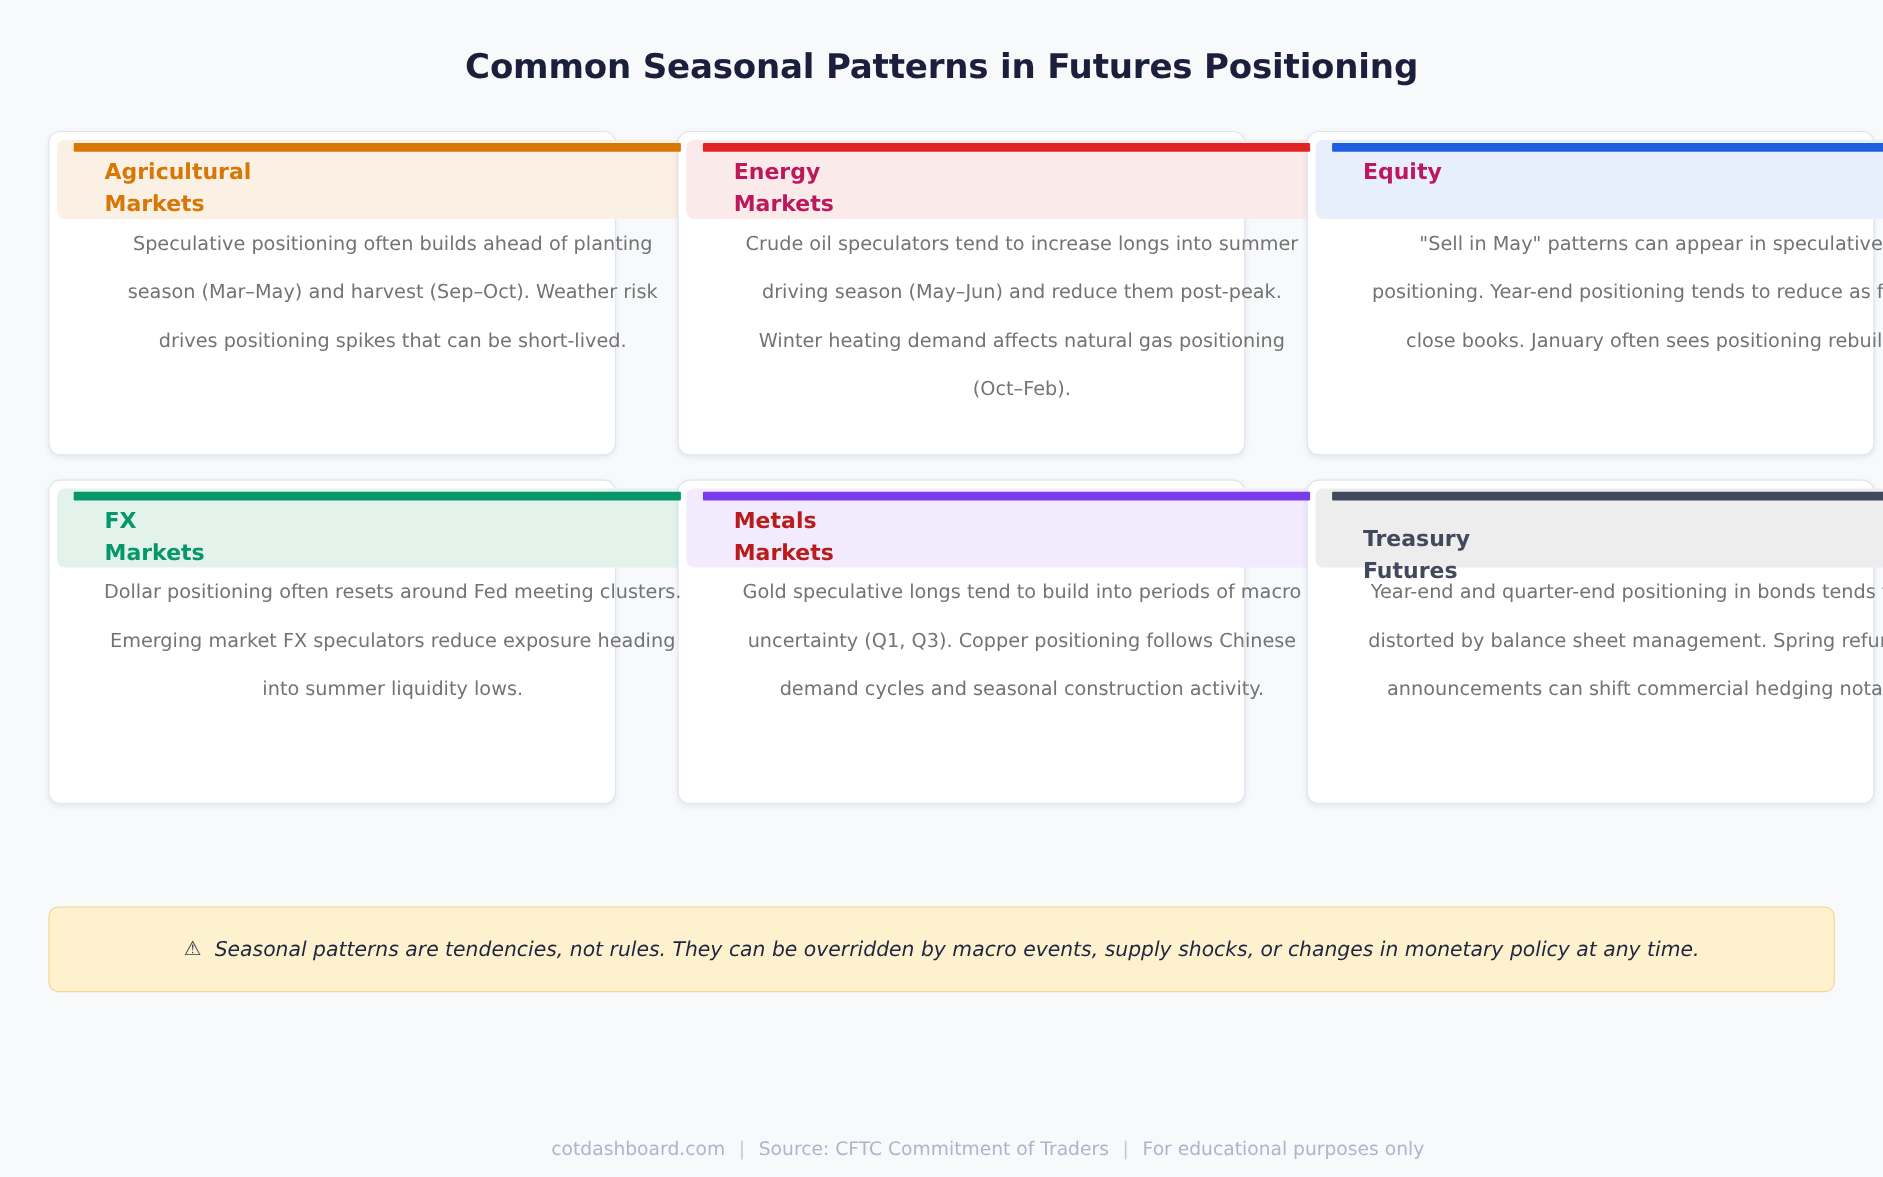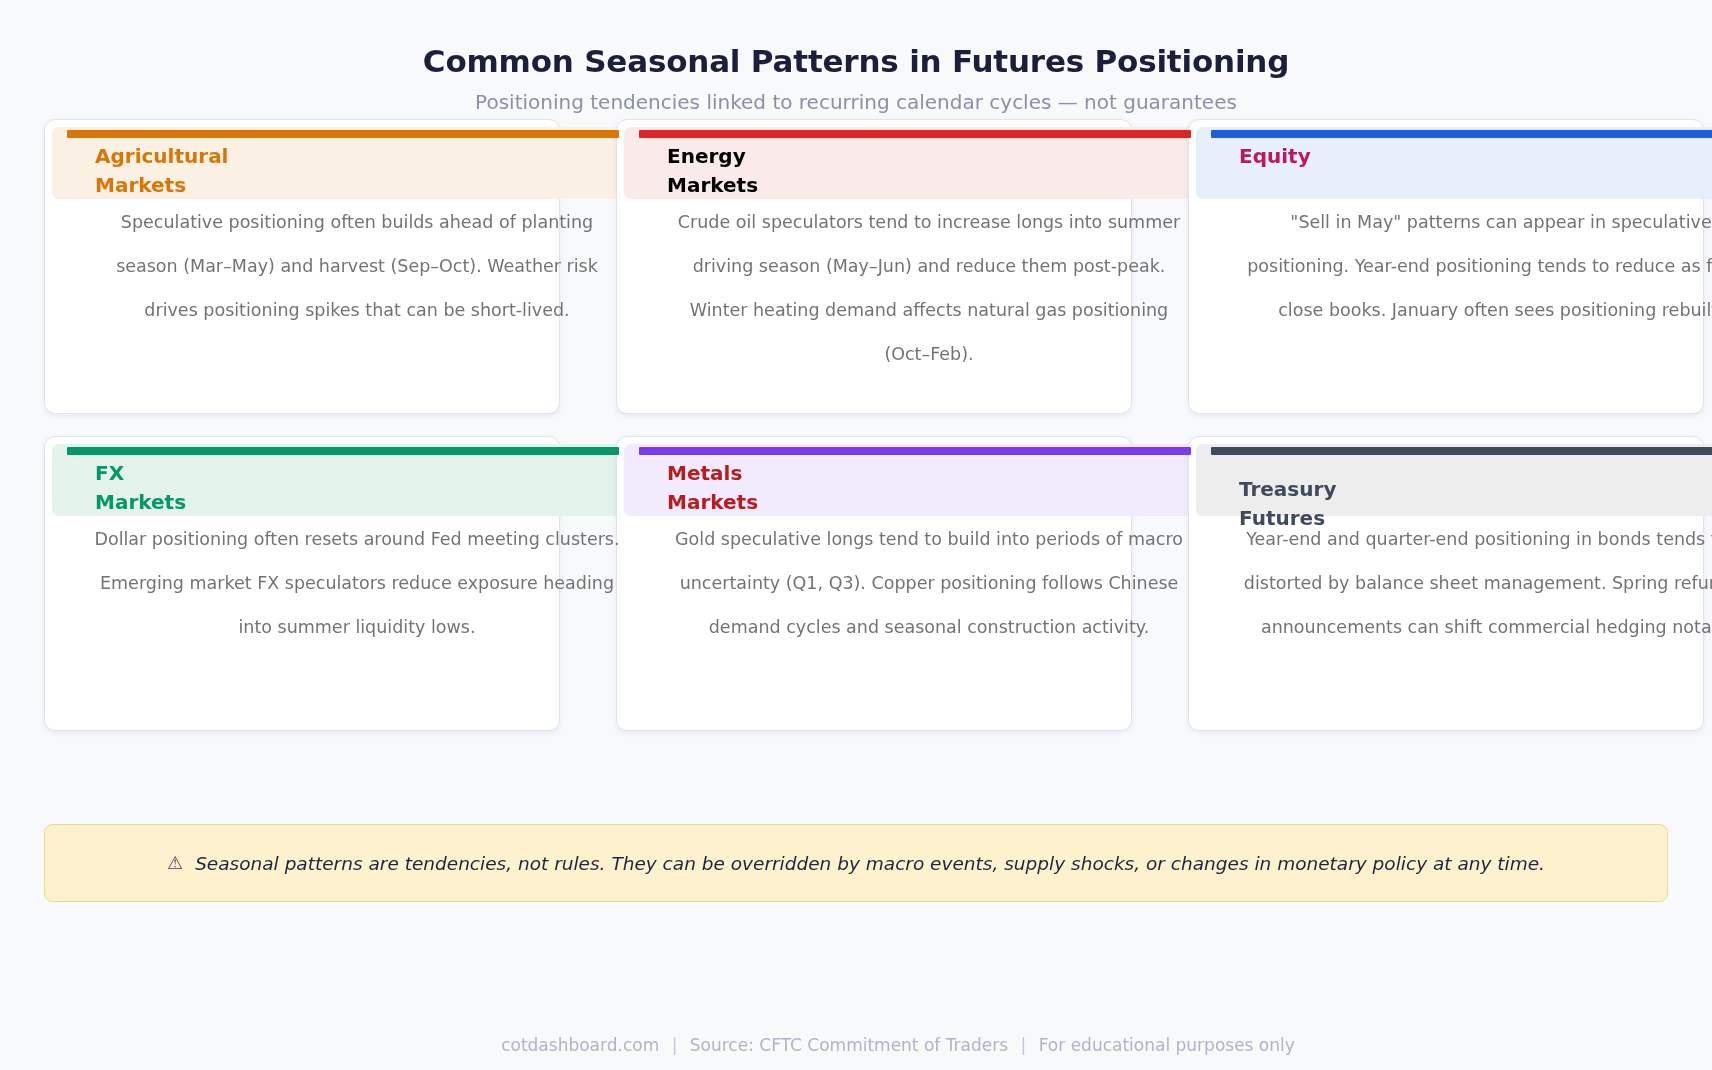--- a/index.html
+++ b/index.html
@@ -160,37 +160,36 @@
     color: #c2c8da;
   }
 </style>
 </head>
 <body>
 
 <div class="page">
 
   <div class="header">
     <h1 class="title">Common Seasonal Patterns in Futures Positioning</h1>
-    <p class="subtitle">Positioning tendencies linked to recurring calendar cycles — not guarantees</p>
   </div>
 
   <div class="grid" id="grid">
       <div class="card">
         <div class="card-band" style="background: rgb(250, 240, 227);"></div>
         <div class="accent-bar" style="background: rgb(217, 119, 6);"></div>
         <div class="card-title" style="color: rgb(217, 119, 6);">
           <span class="tl">Agricultural</span>
           <span class="tl">Markets</span>
         </div>
         <div class="card-body">Speculative positioning often builds ahead of planting season (Mar–May) and harvest (Sep–Oct). Weather risk drives positioning spikes that can be short-lived.</div>
       </div>
       <div class="card">
         <div class="card-band" style="background: rgb(251, 234, 234);"></div>
         <div class="accent-bar" style="background: rgb(224, 36, 36);"></div>
-        <div class="card-title" style="color: #000000;">
+        <div class="card-title" style="color: #be185d;">
           <span class="tl">Energy</span>
           <span class="tl">Markets</span>
         </div>
         <div class="card-body">Crude oil speculators tend to increase longs into summer driving season (May–Jun) and reduce them post-peak. Winter heating demand affects natural gas positioning (Oct–Feb).</div>
       </div>
       <div class="card">
         <div class="card-band" style="background: rgb(231, 238, 252);"></div>
         <div class="accent-bar" style="background: rgb(30, 95, 224);"></div>
         <div class="card-title" style="color: #be185d;">
           <span class="tl">Equity</span>

